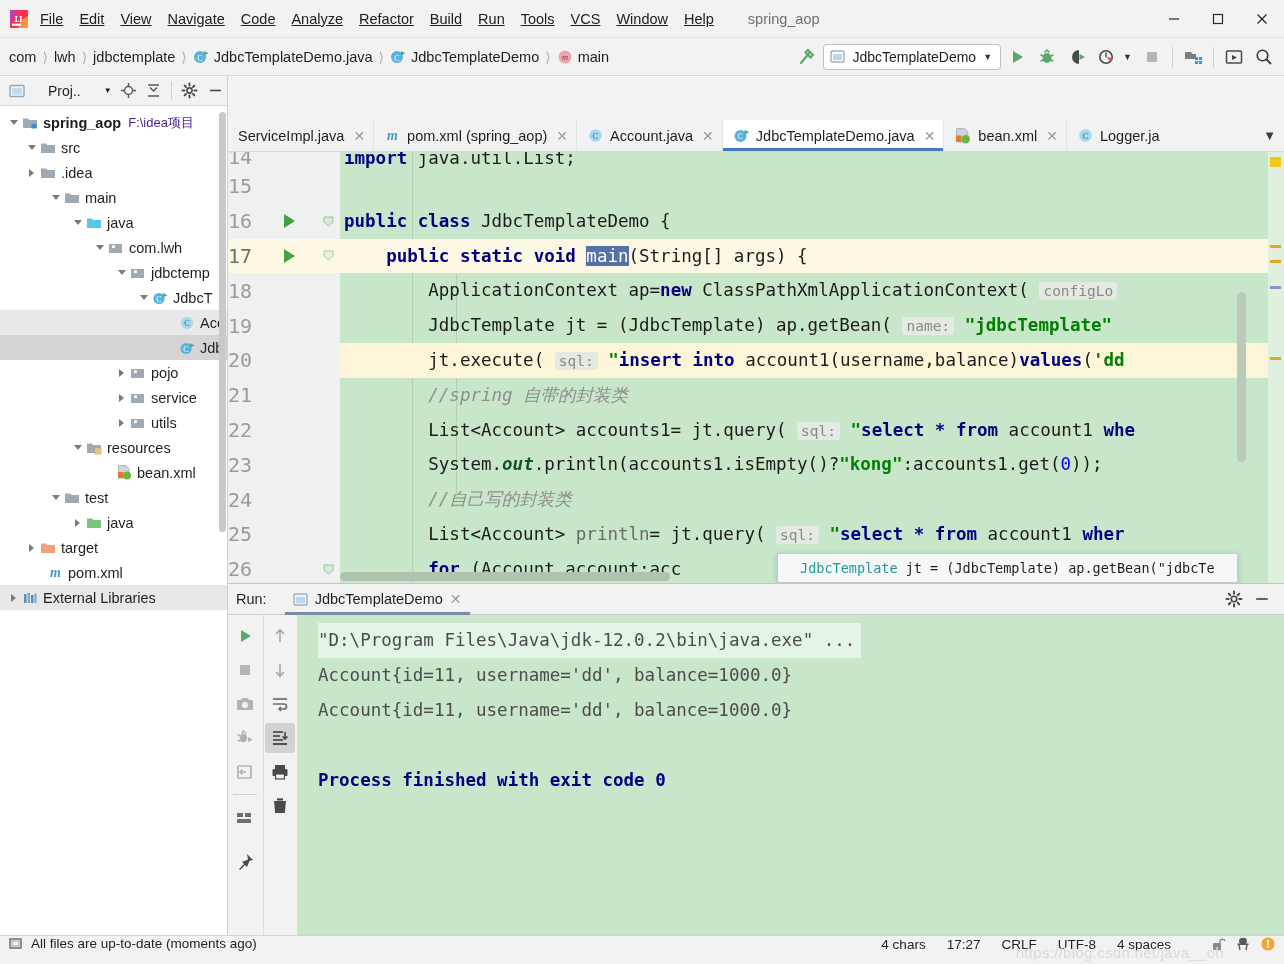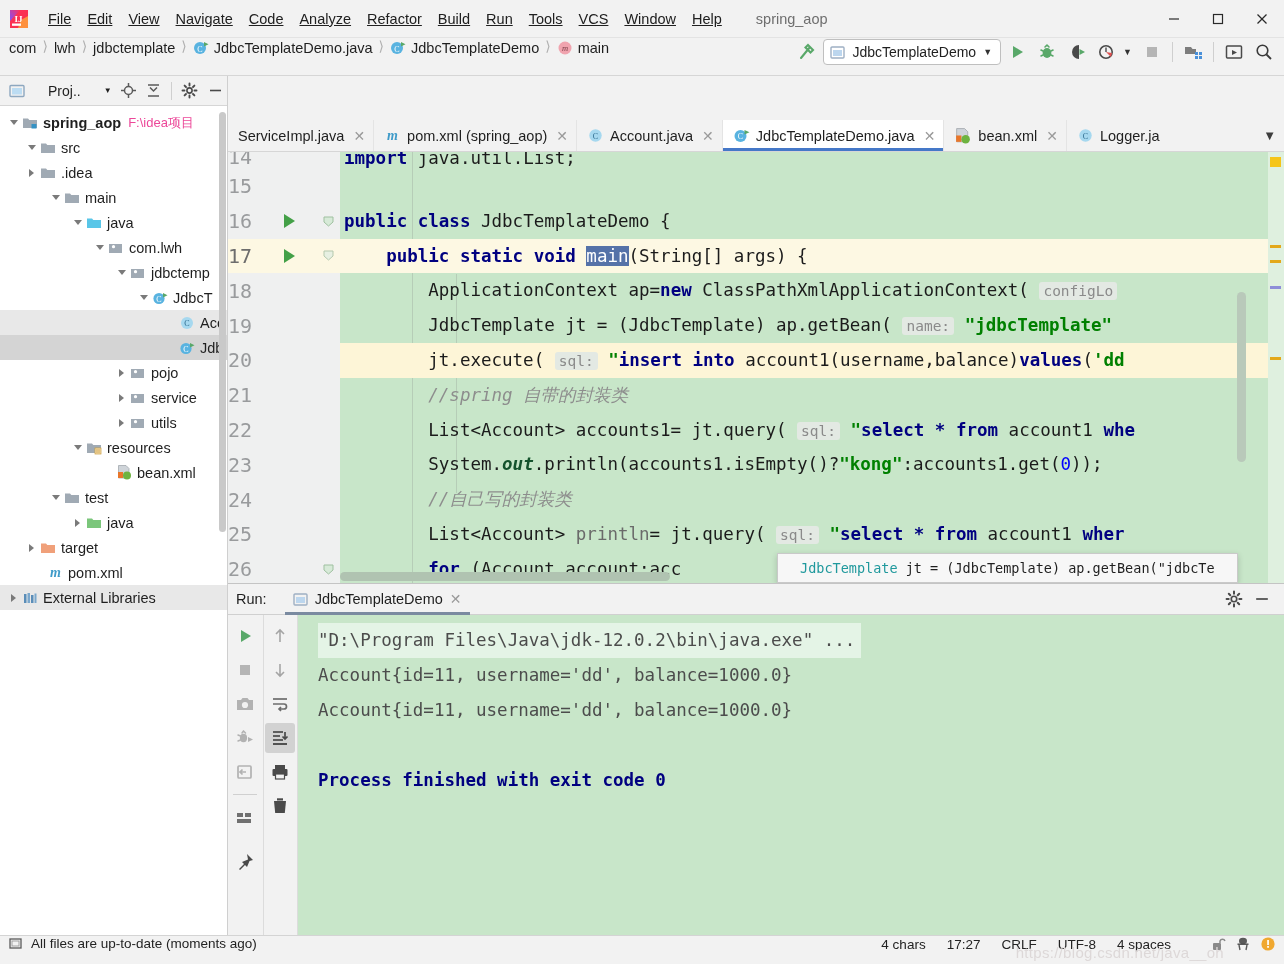--- a/index.html
+++ b/index.html
@@ -11,32 +11,32 @@
     color: #1f1f1f;
     -webkit-font-smoothing: antialiased;
   }
   .app { width:1284px; height:964px; display:flex; flex-direction:column; position:relative; }
 
   
   .menubar {
     height: 38px; background:#f2f2f2; display:flex; align-items:center;
     border-bottom:1px solid #e3e3e3; padding-left:8px; flex:0 0 38px;
   }
-  .idea-logo { width:22px; height:22px; margin-right:10px; position:relative; flex:0 0 22px;}
+  .idea-logo { width:22px; height:22px; margin-right:2px; position:relative; flex:0 0 22px;}
   .menu-item {
     font-size:14.5px; padding:3px 8px; color:#202020; cursor:default; white-space:nowrap;
   }
   .menu-item u { text-decoration: underline; }
   .win-title { font-size:14.5px; color:#6e6e6e; margin-left:26px; }
   .win-spacer { flex:1; }
   .win-btn { width:44px; height:38px; display:flex; align-items:center; justify-content:center; color:#2a2a2a; font-size:15px;}
 
   
   .navbar {
-    height:38px; background:#f2f2f2; display:flex; align-items:flex-start;
+    height:38px; background:#f2f2f2; display:flex; align-items:center;
     border-bottom:1px solid #d6d6d6; padding-left:6px; flex:0 0 38px; position:relative;
   }
   .crumb { display:flex; align-items:center; font-size:14.5px; color:#1f1f1f; padding:2px 3px; white-space:nowrap;}
   .crumb-sep { color:#b0b0b0; font-size:14px; margin:0 3px; }
   .nav-right { margin-left:auto; display:flex; align-items:center; gap:2px; padding-right:6px;}
   .runcfg {
     display:flex; align-items:center; gap:7px; border:1px solid #bfbfbf; border-radius:4px;
     background:#fff; height:26px; padding:0 8px 0 6px; font-size:14px; white-space:nowrap;
   }
   .tb-btn { width:28px; height:28px; display:flex; align-items:center; justify-content:center; }
@@ -56,21 +56,21 @@
   .tree { flex:1; overflow:hidden; position:relative; background:#fff; padding-top:4px; }
   .trow { height:25px; display:flex; align-items:center; font-size:14.5px; white-space:nowrap; padding-right:4px;}
   .trow.sel { background:#d4d4d4; }
   .trow.sel2 { background:#e8e8e8; }
   .tw { width:15px; flex:0 0 15px; display:flex; align-items:center; justify-content:center; }
   .arrow-r { width:0;height:0;border-left:5px solid #7a7a7a;border-top:4px solid transparent;border-bottom:4px solid transparent;}
   .arrow-d { width:0;height:0;border-top:5px solid #7a7a7a;border-left:4px solid transparent;border-right:4px solid transparent;}
   .ticon { width:18px; flex:0 0 18px; margin-right:4px; display:flex; align-items:center; justify-content:center; }
   .tlabel { color:#1f1f1f; }
   .tlabel.bold { font-weight:bold; }
-  .tpath { color:#ec4899; font-size:13px; margin-left:7px; }
+  .tpath { color:#4c1d95; font-size:13px; margin-left:7px; }
   .proj-scroll { position:absolute; right:1px; top:6px; width:7px; bottom:10px; }
   .proj-scroll i { display:block; position:absolute; left:0; right:0; background:#c9c9c9; border-radius:4px; top:0; height:420px; }
 
   
   .editorcol { flex:1; display:flex; flex-direction:column; min-width:0; min-height:0;margin-top:44px; }
   .tabsbar { height:32px; flex:0 0 32px; background:#f2f2f2; display:flex; align-items:stretch;
              border-bottom:1px solid #d6d6d6; overflow:hidden; }
   .etab { display:flex; align-items:center; gap:6px; padding:0 8px 0 10px; font-size:14.5px;
           white-space:nowrap; position:relative; border-right:1px solid #e4e4e4; color:#1f1f1f;}
   .etab.active { background:#fff; }

